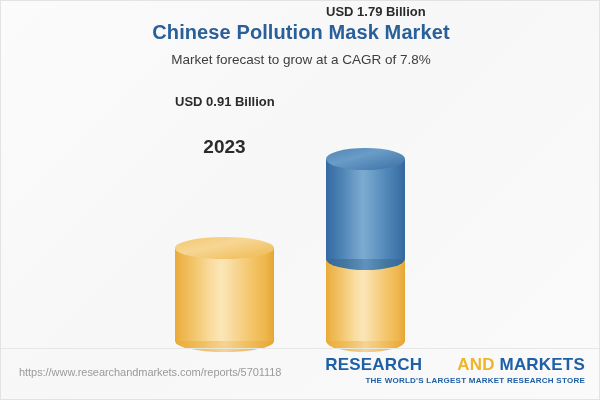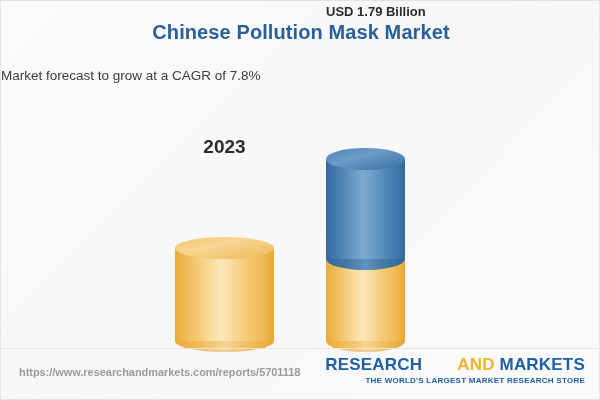--- a/index.html
+++ b/index.html
@@ -30,23 +30,23 @@
     font-size: 20px;
     font-weight: bold;
     color: #2a6099;
     letter-spacing: 0.1px;
   }
   #chart-subtitle {
     position: absolute;
     left: 0;
     top: 51px;
     width: 600px;
+    text-align: center;
     font-size: 13.5px;
     color: #3d3d3d;
-    margin-top: 16px;
   }
 
   
   #plot-area {
     position: absolute;
     left: 0;
     top: 75px;
     width: 600px;
     height: 265px;
   }
@@ -157,21 +157,20 @@
     width: 600px;
     height: 51px;
   }
   #source-url {
     position: absolute;
     left: 18px;
     top: 17px;
     font-size: 11px;
     color: #9a9a9a;
     letter-spacing: -0.05px;
-    font-weight: bold;
   }
   #brand-logo {
     position: absolute;
     right: 16px;
     top: 6px;
     text-align: right;
   }
   #brand-name {
     font-size: 17px;
     font-weight: bold;
@@ -196,20 +195,21 @@
 <body>
 
 <div id="page">
 
   <div id="chart-title">Chinese Pollution Mask Market</div>
   <div id="chart-subtitle">Market forecast to grow at a CAGR of 7.8%</div>
 
   <div id="plot-area">
 
     <div class="bar-group" id="bar-group-0" style="left:174px; width:99px; height:225px;">
+      <div class="bar-value-label" id="value-label-0" style="top:-22px;">USD 0.91 Billion</div>
       <div class="cylinder" style="height:93px;">
         <div class="cyl-shadow"></div>
         <div class="seg yellow" style="bottom:0; height:93px;">
           <div class="seg-bottom-curve"></div>
           <div class="seg-body"></div>
           <div class="seg-top"></div>
         </div>
       </div>
       <div class="bar-category-label">2023</div>
     </div>

